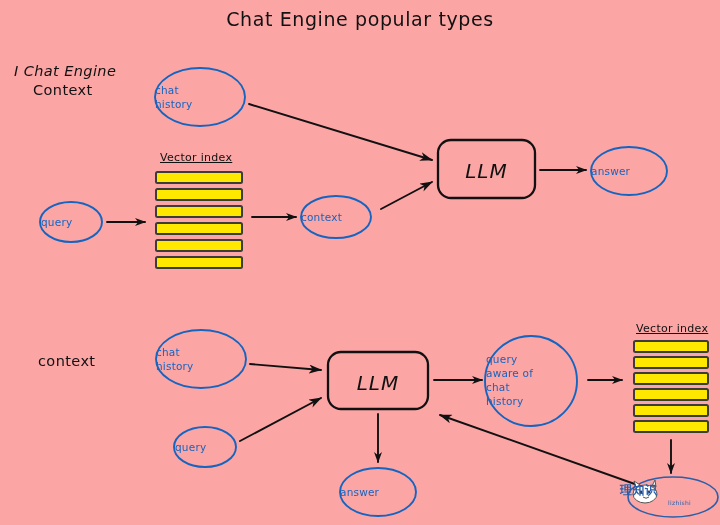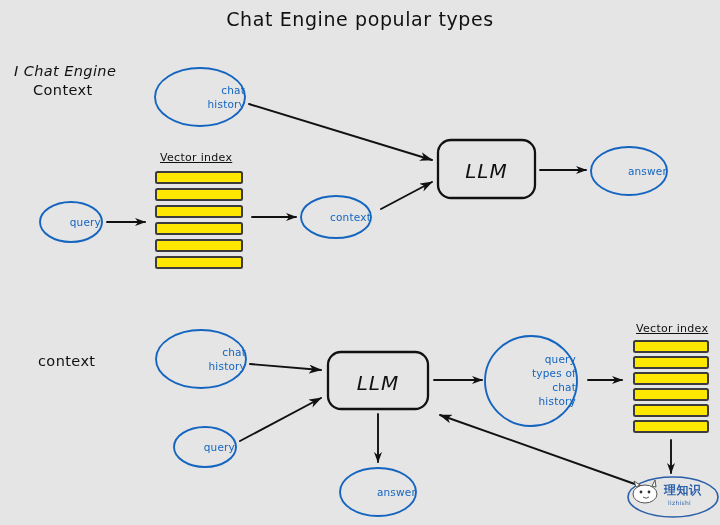--- a/index.html
+++ b/index.html
@@ -8,21 +8,21 @@
     padding: 0;
     background: #ffffff;
   }
   body {
     font-family: "DejaVu Sans", sans-serif;
   }
   #canvas {
     position: relative;
     width: 720px;
     height: 525px;
-    background: #e5e5e5;
+    background: #fca5a5;
     overflow: hidden;
   }
   #vec {
     position: absolute;
     left: 0;
     top: 0;
     width: 720px;
     height: 525px;
   }
   .lbl {
@@ -42,21 +42,21 @@
     top: 8px;
   }
   .section-label {
     font-size: 14.5px;
     color: #111111;
     letter-spacing: 0.4px;
   }
   .node-text {
     font-size: 10.5px;
     color: #1565c0;
-    text-align: right;
+    text-align: left;
     letter-spacing: 0.2px;
   }
   .box-text {
     font-size: 20px;
     color: #111111;
     text-align: center;
     letter-spacing: 1px;
     font-style: italic;
   }
   .index-text {
@@ -189,22 +189,22 @@
   <div class="lbl node-text" style="left:156px; top:346px; width:90px;">chat</div>
   <div class="lbl node-text" style="left:156px; top:360px; width:90px;">history</div>
 
   <div class="lbl node-text" style="left:175px; top:441px; width:60px;">query</div>
 
   <div class="lbl box-text" style="left:328px; top:371px; width:100px;">LLM</div>
 
   <div class="lbl node-text" style="left:340px; top:486px; width:76px;">answer</div>
 
   <div class="lbl node-text" style="left:486px; top:353px; width:90px;">query</div>
-  <div class="lbl node-text" style="left:486px; top:367px; width:90px;">types of</div>
+  <div class="lbl node-text" style="left:486px; top:367px; width:90px;">aware of</div>
   <div class="lbl node-text" style="left:486px; top:381px; width:90px;">chat</div>
   <div class="lbl node-text" style="left:486px; top:395px; width:90px;">history</div>
 
   <div class="lbl index-text" style="left:636px; top:322px;">Vector index</div>
 
-  <div class="lbl wm-text" style="left:664px; top:483px;">理知识</div>
+  <div class="lbl wm-text" style="left:620px; top:483px;">理知识</div>
   <div class="lbl wm-sub" style="left:668px; top:499px;">lizhishi</div>
 
 </div>
 
 </body></html>

